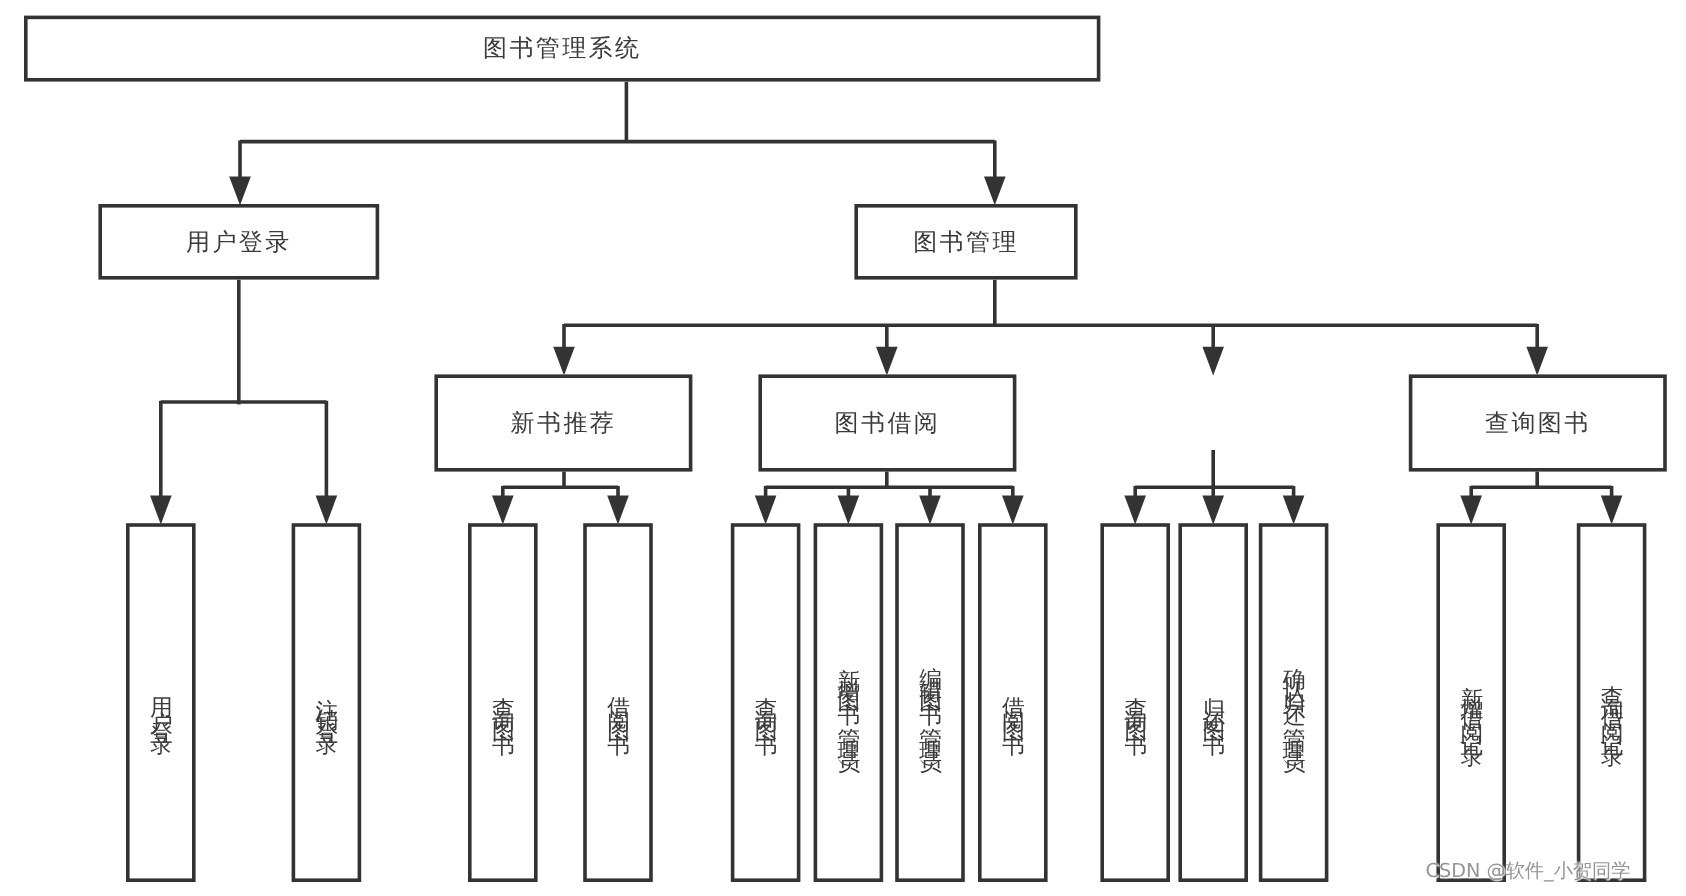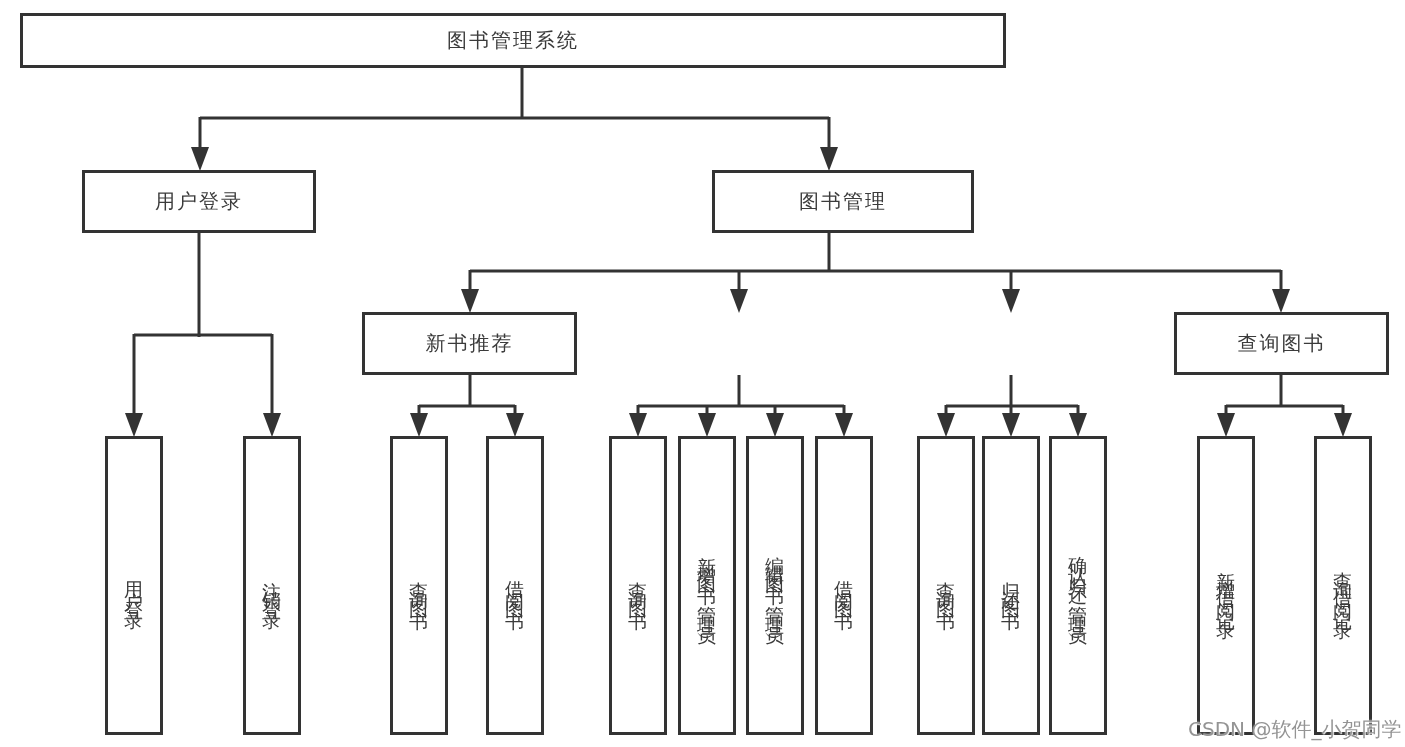--- a/index.html
+++ b/index.html
@@ -34,26 +34,26 @@
   }
   .v-label {
     writing-mode: vertical-rl;
     text-orientation: mixed;
     font-size: 19px;
     line-height: 1.0;
     letter-spacing: 10px;
     color: #3b3b3b;
   }
   
-  .n-root   { left: 20px;  top: 13px;  width: 986px; height: 55px; justify-content: center; }
+  .n-root   { left: 20px;  top: 13px;  width: 897px; height: 55px; justify-content: center; }
   
   .n-l2a    { left: 82px;  top: 170px; width: 234px;  height: 63px; }
-  .n-l2b    { left: 712px; top: 170px; width: 262px;  height: 63px; }
-  
-  .n-l3     { top: 312px;  width: 215px; height: 63px; }
+  .n-l2b    { left: 712px; top: 170px; width: 186px;  height: 63px; }
+  
+  .n-l3     { top: 312px;  width: 215px; height: 81px; }
   .n-l3a    { left: 362px; }
   .n-l3b    { left: 632px; }
   .n-l3c    { left: 904px; }
   .n-l3d    { left: 1174px; }
   
   .leaf     { top: 436px; width: 58px; height: 299px; }
   .lf-1  { left: 105px; }
   .lf-2  { left: 243px; }
   .lf-3  { left: 390px; }
   .lf-4  { left: 486px; }
@@ -63,21 +63,21 @@
   .lf-8  { left: 815px; }
   .lf-9  { left: 917px; }
   .lf-10 { left: 982px; }
   .lf-11 { left: 1049px; }
   .lf-12 { left: 1197px; }
   .lf-13 { left: 1314px; }
   .watermark {
     position: absolute;
     left: 1188px;
     top: 716px;
-    font-size: 20px;
+    font-size: 16px;
     color: #949494;
     text-shadow: 0 0 2px #ffffff, 1px 1px 1px #ffffff;
     white-space: nowrap;
     z-index: 5;
   }
 </style>
 </head>
 <body>
 
 <div class="stage">
@@ -158,20 +158,23 @@
   <div class="box n-l2a">
     <span class="h-label">用户登录</span>
   </div>
   <div class="box n-l2b">
     <span class="h-label">图书管理</span>
   </div>
 
   <div class="box n-l3 n-l3a">
     <span class="h-label">新书推荐</span>
   </div>
+  <div class="box n-l3 n-l3b">
+    <span class="h-label">图书借阅</span>
+  </div>
   <div class="box n-l3 n-l3d">
     <span class="h-label">查询图书</span>
   </div>
 
   <div class="box leaf lf-1">
     <span class="v-label">用户登录</span>
   </div>
   <div class="box leaf lf-2">
     <span class="v-label">注销登录</span>
   </div>

